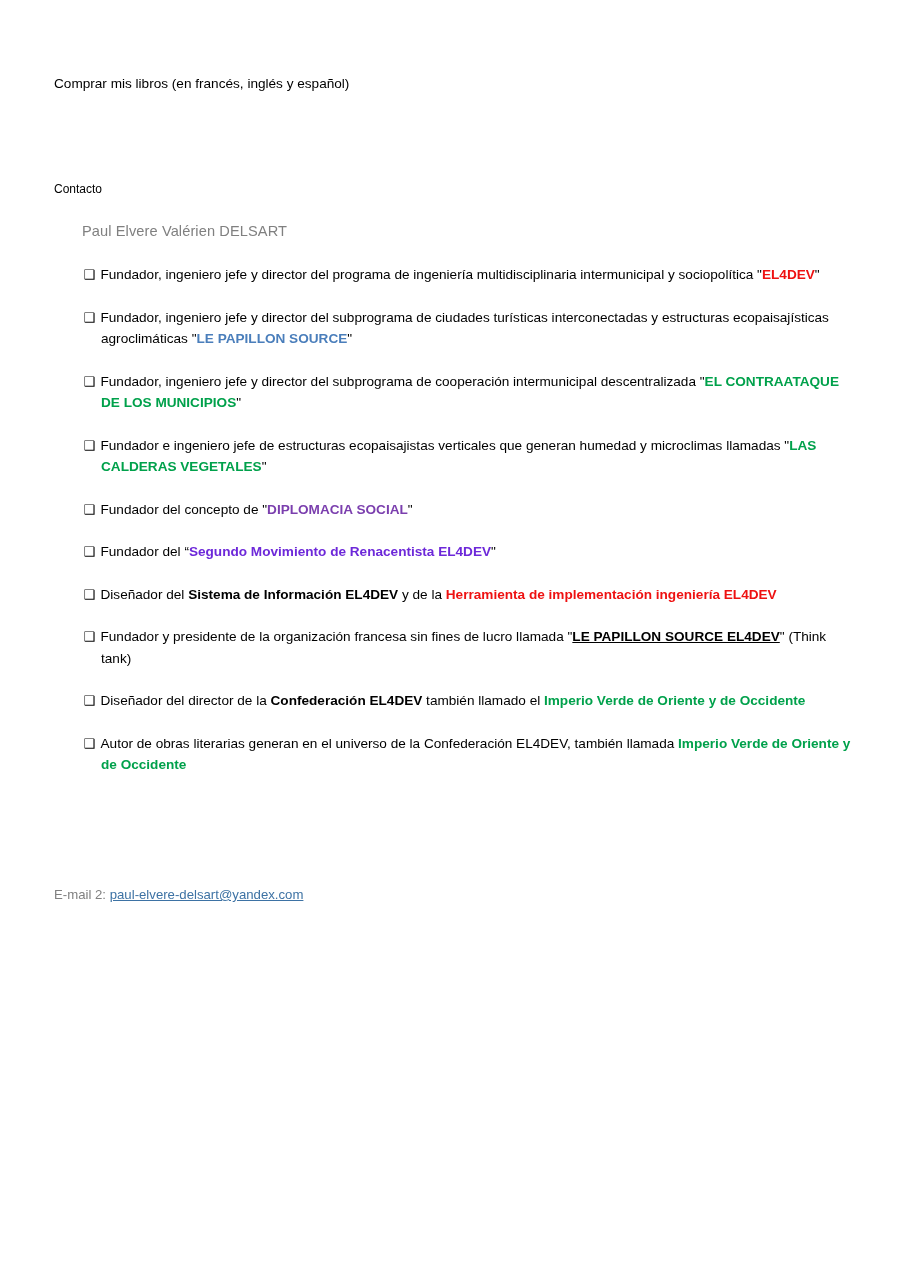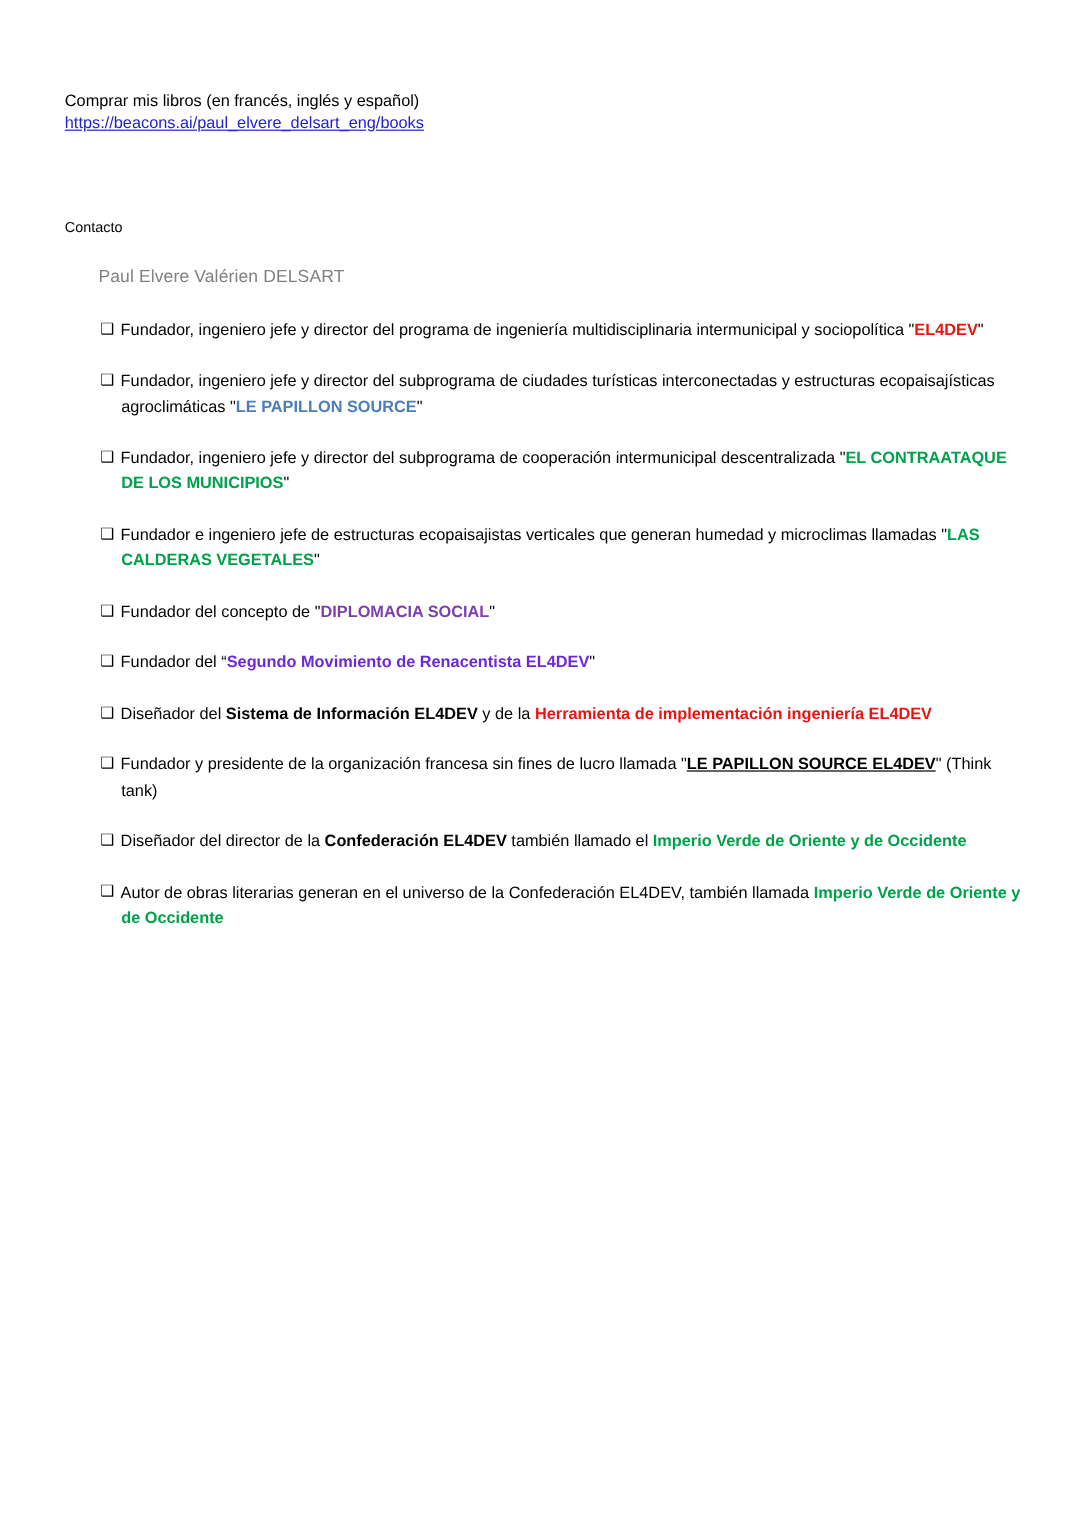--- a/index.html
+++ b/index.html
@@ -131,21 +131,20 @@
     cursor: pointer;
   }
 </style>
 </head>
 <body>
 
 <div class="page">
 
   <div class="top-block">
     <div class="buy-line">Comprar mis libros (en francés, inglés y español)</div>
-    <a class="buy-link" href="#">https://beacons.ai/paul_elvere_delsart_eng/books</a>
   </div>
 
   <div class="contacto">Contacto</div>
 
   <div class="person-name">Paul Elvere Valérien DELSART</div>
 
   <div class="bullet-list" id="bullet-list">
       <div class="bullet-item">
         <span class="bullet-marker">❑</span>
         <span class="bullet-text"><span class="r-plain">Fundador, ingeniero jefe y director del programa de ingeniería multidisciplinaria intermunicipal y sociopolítica "</span><span class="r-red">EL4DEV</span><span class="r-plain">"</span></span>
@@ -182,15 +181,16 @@
         <span class="bullet-marker">❑</span>
         <span class="bullet-text"><span class="r-plain">Diseñador del director de la </span><span class="r-bold">Confederación EL4DEV</span><span class="r-plain"> también llamado el </span><span class="r-green">Imperio Verde de Oriente y de Occidente</span></span>
       </div>
       <div class="bullet-item">
         <span class="bullet-marker">❑</span>
         <span class="bullet-text"><span class="r-plain">Autor de obras literarias generan en el universo de la Confederación EL4DEV, también llamada </span><span class="r-green">Imperio Verde de Oriente y de Occidente</span></span>
       </div>
     </div>
 
   <div class="emails" id="emails-block">
+      <div class="email-row"><span class="email-label">E-mail 2: </span><a class="email-link" href="#">paul-elvere-delsart@yandex.com</a></div>
     </div>
 
 </div>
 
 </body></html>

